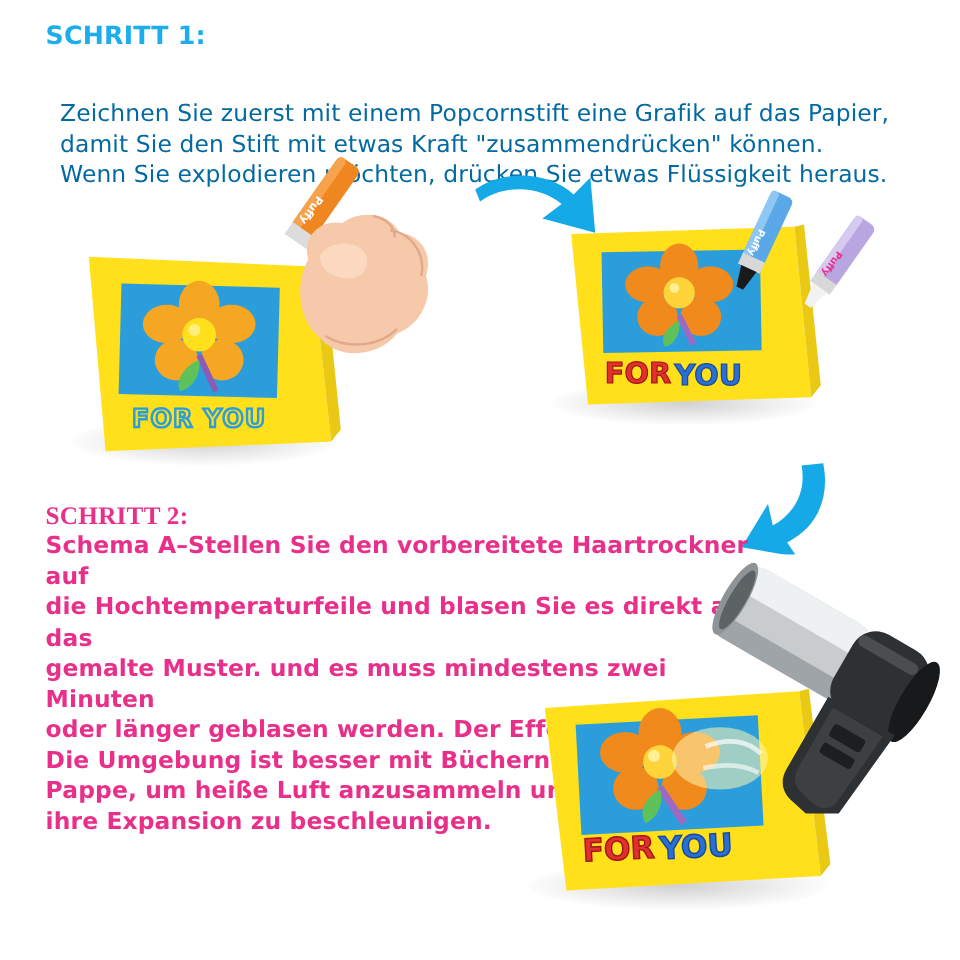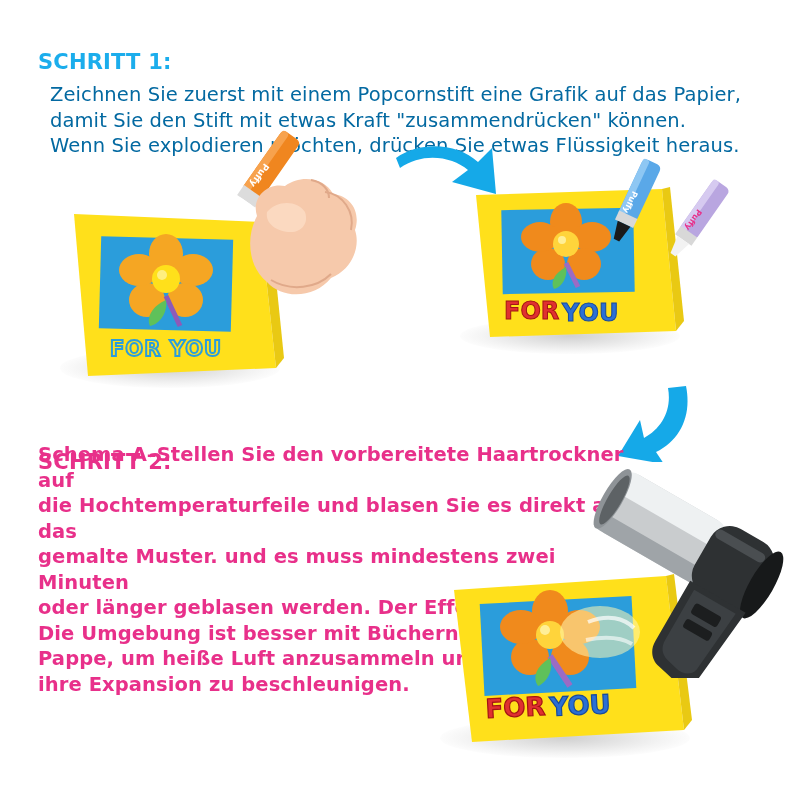--- a/index.html
+++ b/index.html
@@ -20,24 +20,23 @@
     height: 800px;
     background: #ffffff;
   }
 
   
   .step-title {
     position: absolute;
     font-size: 21px;
     font-weight: bold;
     letter-spacing: 0.2px;
-    margin-top: 32px;
   }
   .step1-title { left: 38px; top: 18px; color: #1badec; }
-  .step2-title { left: 38px; top: 418px; color: #e8308a; }
+  .step2-title { left: 38px; top: 418px; color: #e8308a; font-family: Liberation Serif, serif; }
 
   .body-text {
     position: absolute;
     font-size: 19.5px;
     line-height: 25.5px;
     letter-spacing: 0.1px;
     white-space: pre-wrap;
   }
   .step1-body {
     left: 50px;

